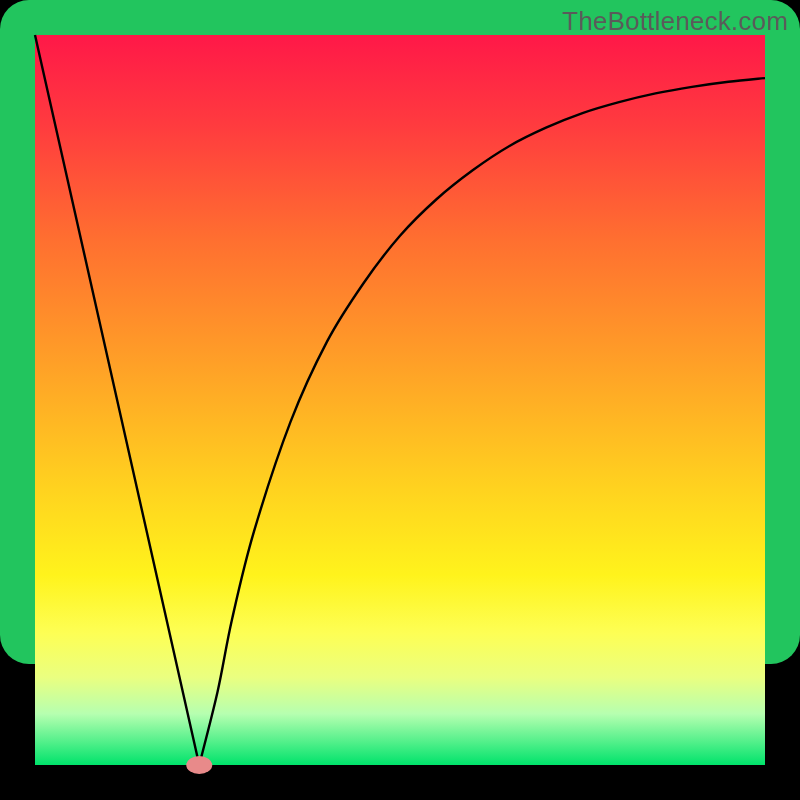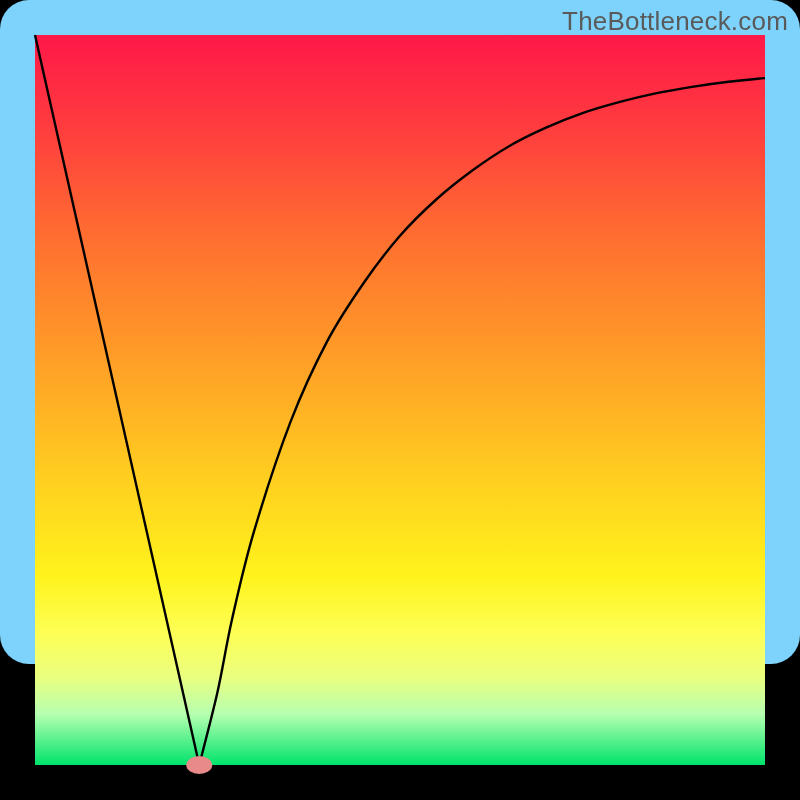--- a/index.html
+++ b/index.html
@@ -8,21 +8,21 @@
     width: 800px;
     height: 800px;
     overflow: hidden;
     background: #000;
     font-family: Arial, Helvetica, sans-serif;
   }
   .outer {
     position: relative;
     width: 800px;
     height: 664px;
-    background: #7dd3fc;
+    background: #22c55e;
     border-radius: 29px;
   }
   .watermark {
     position: absolute;
     top: 6px;
     right: 12px;
     color: #5a5a5a;
     font-size: 26px;
     font-weight: 400;
     letter-spacing: 0.2px;

